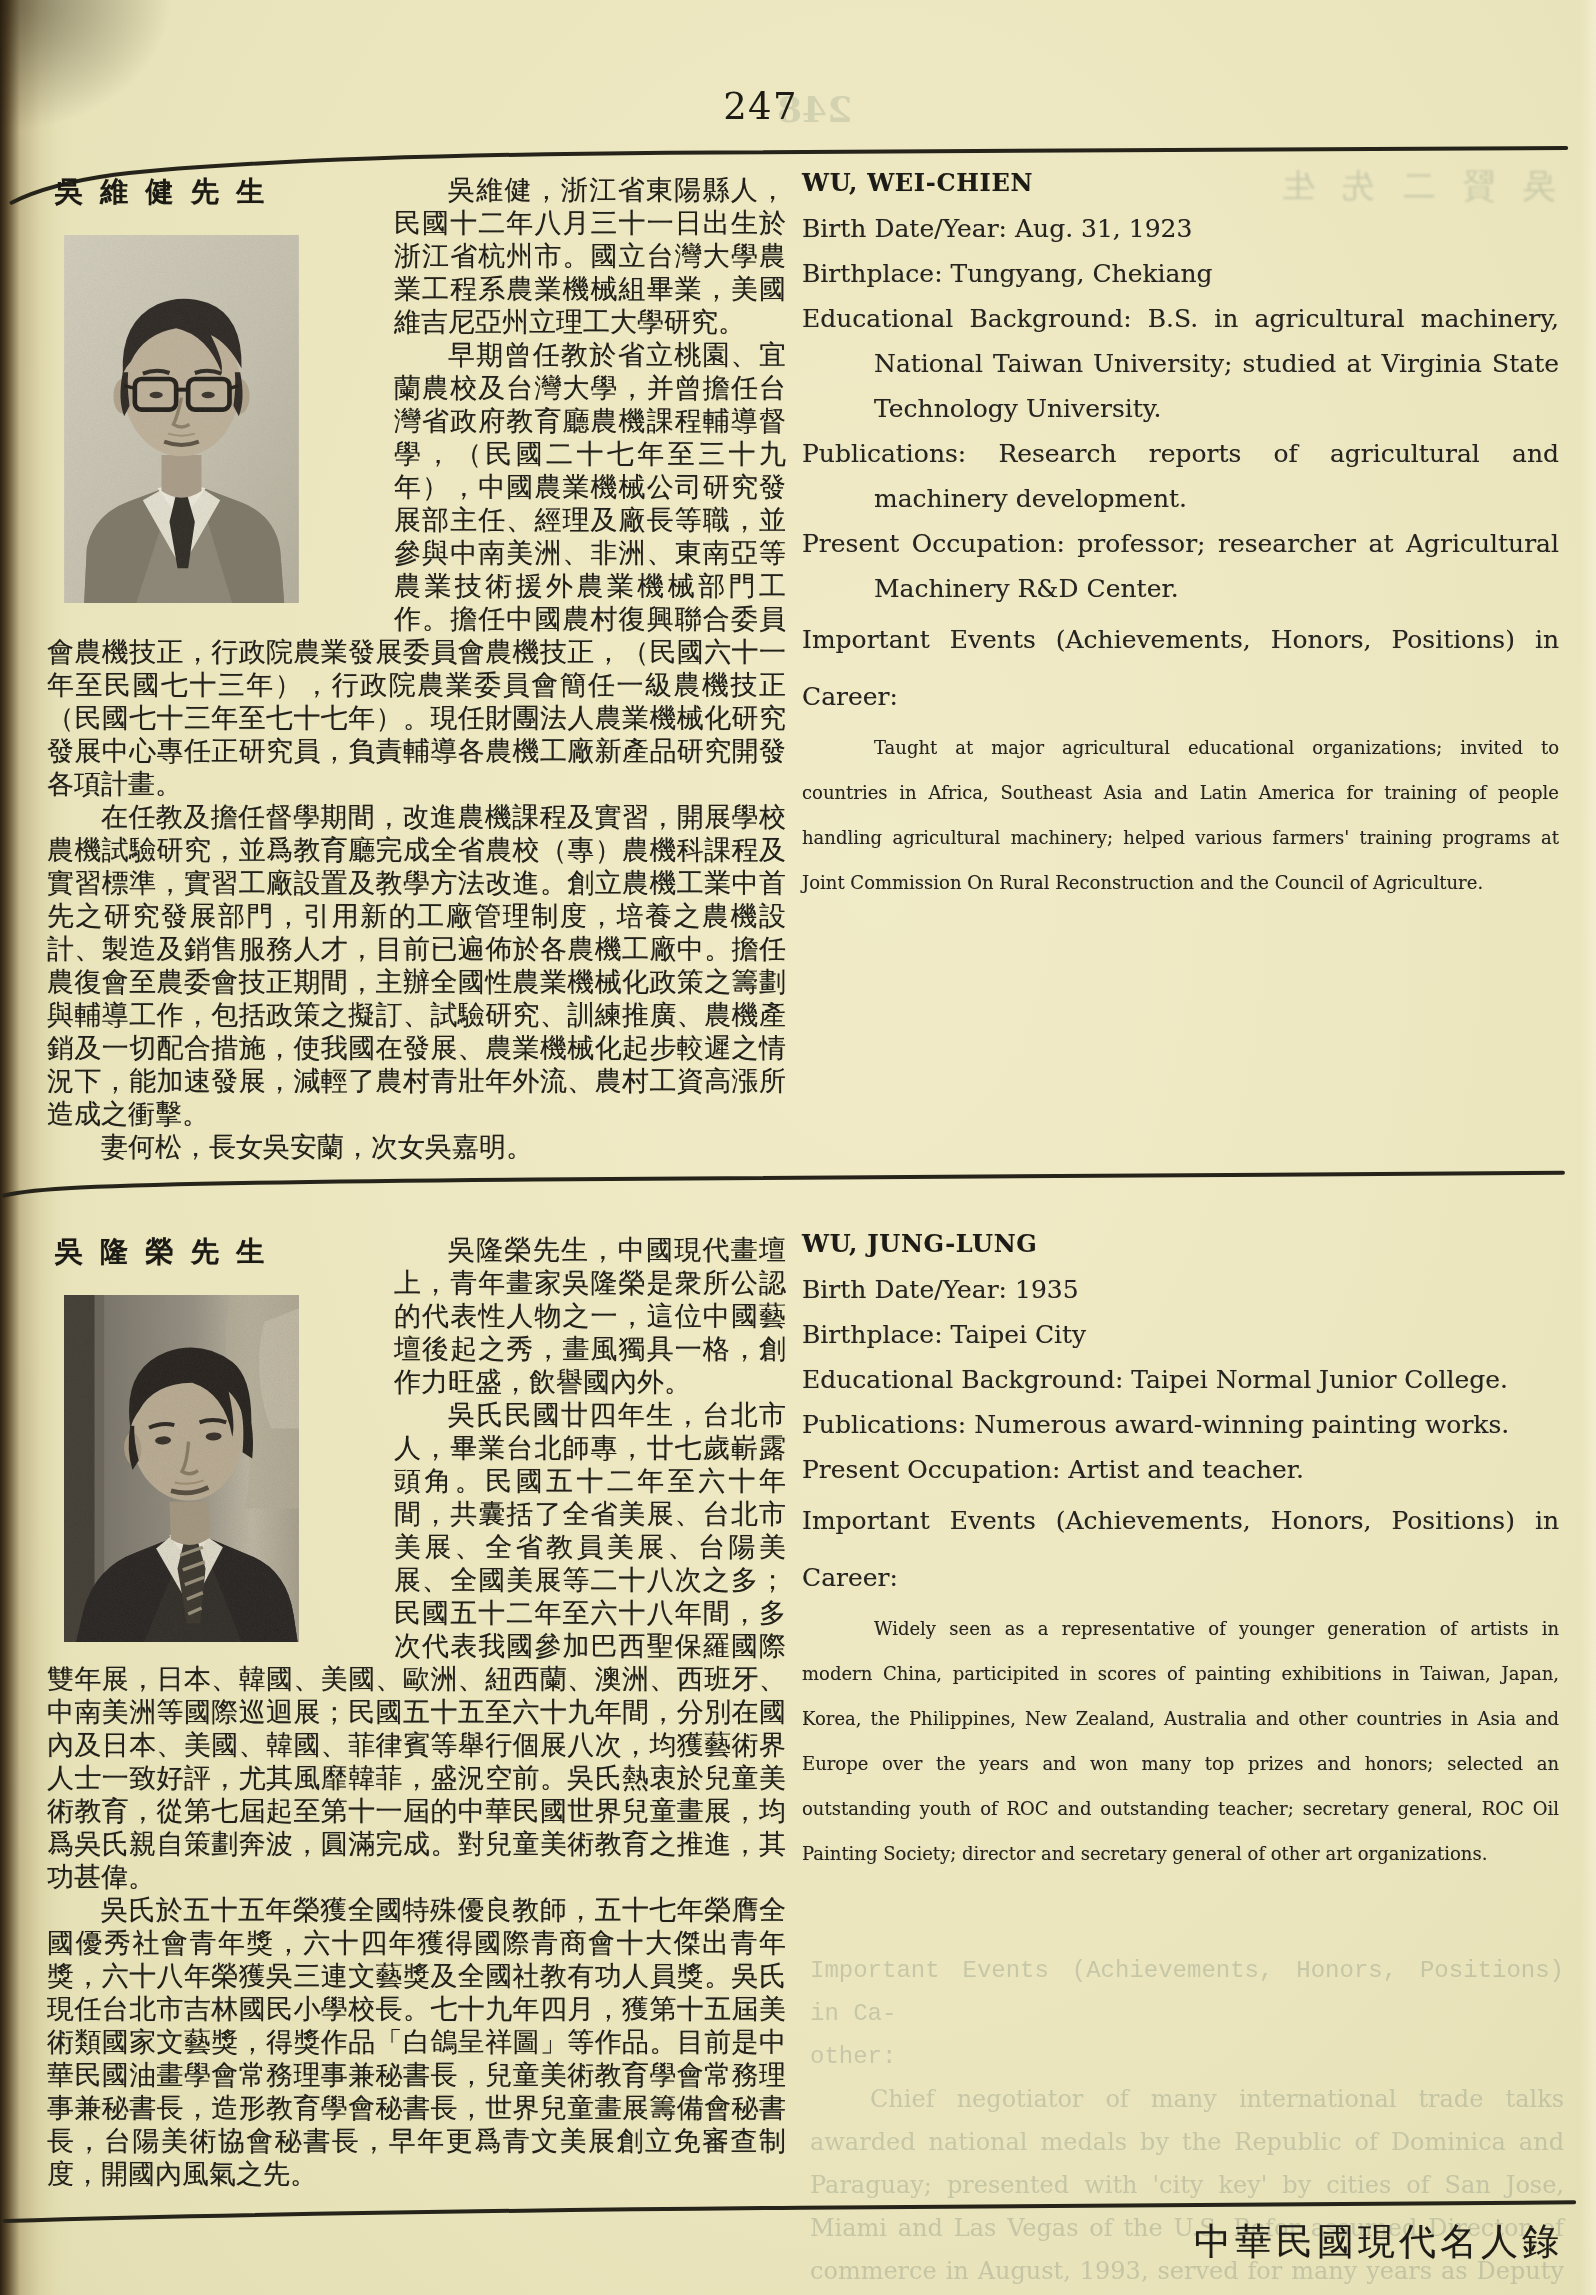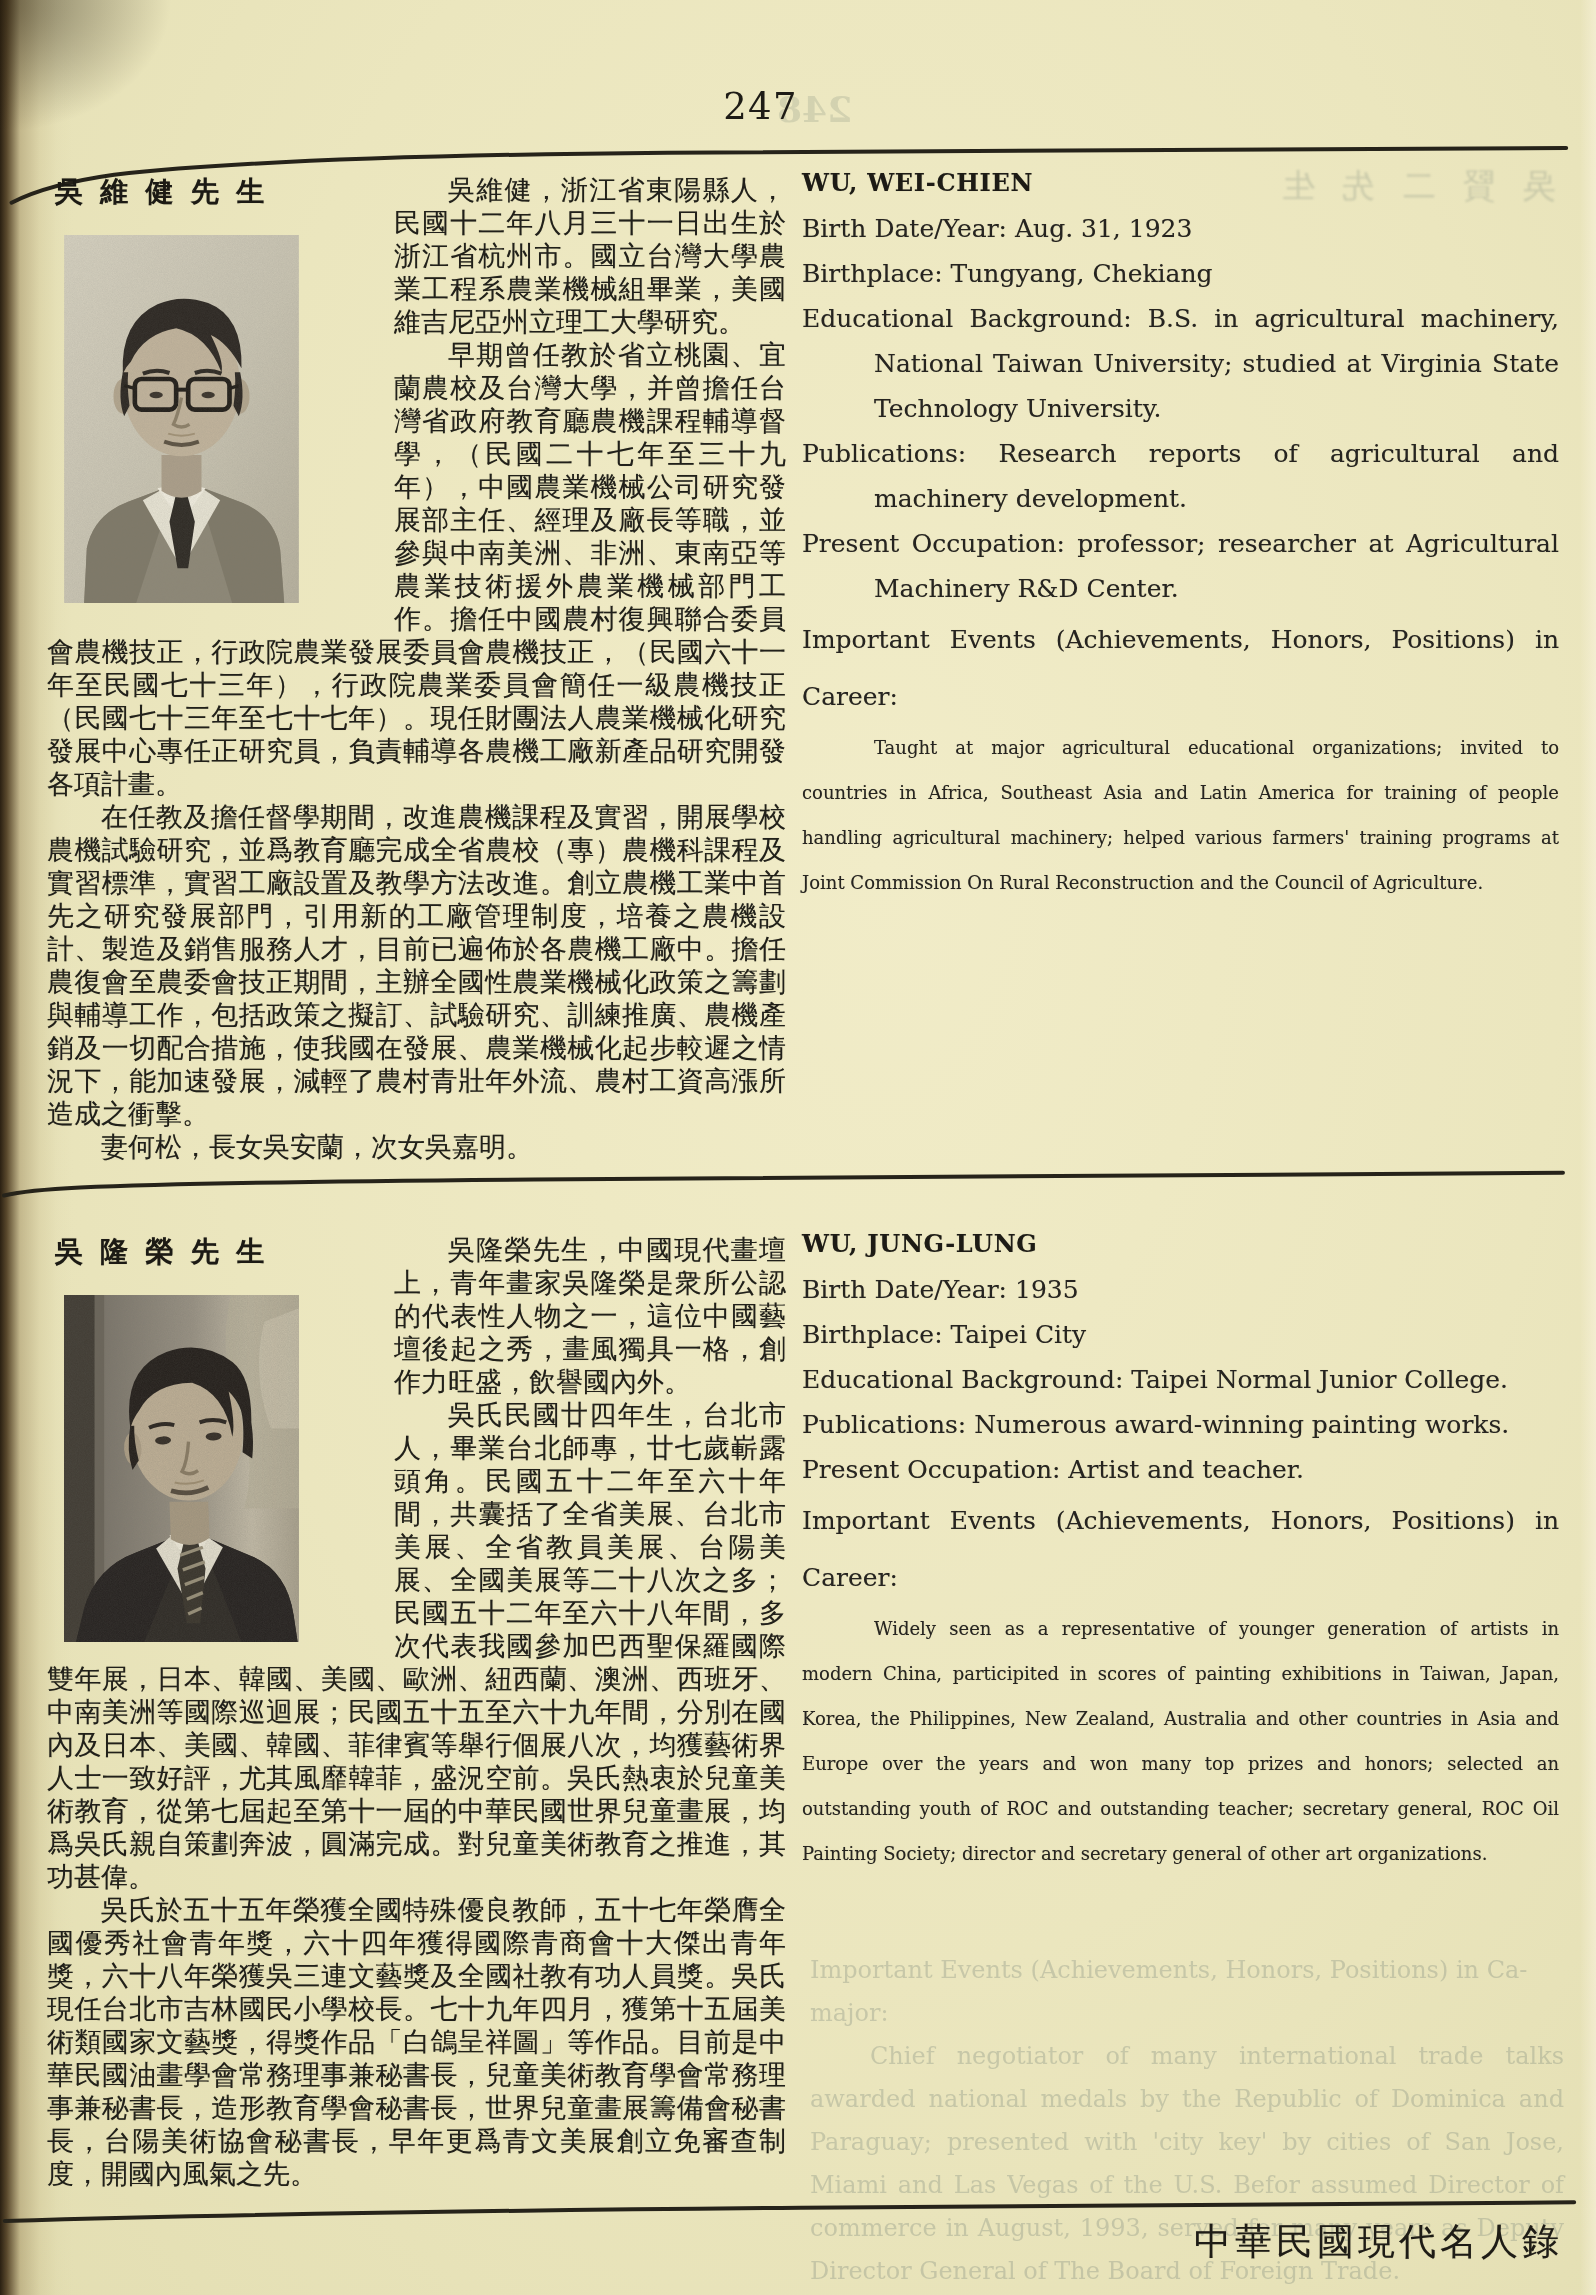--- a/index.html
+++ b/index.html
@@ -85,21 +85,21 @@
     font-size:18px; line-height:45px; margin:0;
     text-indent:72px; color:#262420;
     text-shadow:0 0 0.7px rgba(20,20,10,0.3);
   }
 
   
   .ghost-block {
     position:absolute; left:810px; top:1949px; width:754px;
     color:rgba(116,130,120,0.30); filter:blur(0.7px); text-align:justify;
   }
-  .ghost-block .g-line { font-size:24px; line-height:43px; margin:0; }
+  .ghost-block .g-line { font-size:24px; line-height:43px; margin:0;font-family:Liberation Mono, monospace; }
   .ghost-block .g-para { font-size:24px; line-height:43px; margin:0; text-indent:60px; }
 
   .footer-label {
     position:absolute; left:1194px; top:2217px; width:307px;
     font-size:37px; letter-spacing:4px; text-align:right; color:#1e1c16;
     text-shadow:0 0 0.7px rgba(0,0,0,0.35); white-space:nowrap;
   }
   .clear { clear:both; }
 </style>
 </head>
@@ -272,21 +272,21 @@
     <p class="field">Birthplace: Taipei City</p>
     <p class="field">Educational Background: Taipei Normal Junior College.</p>
     <p class="field">Publications: Numerous award-winning painting works.</p>
     <p class="field">Present Occupation: Artist and teacher.</p>
     <p class="field-heading">Important Events (Achievements, Honors, Positions) in Career:</p>
     <p class="career">Widely seen as a representative of younger generation of artists in modern China, participited in scores of painting exhibitions in Taiwan, Japan, Korea, the Philippines, New Zealand, Australia and other countries in Asia and Europe over the years and won many top prizes and honors; selected an outstanding youth of ROC and outstanding teacher; secretary general, ROC Oil Painting Society; director and secretary general of other art organizations.</p>
   </div>
 
   <div class="ghost-block">
     <p class="g-line">Important Events (Achievements, Honors, Positions) in Ca-</p>
-    <p class="g-line">major:</p>
+    <p class="g-line">other:</p>
     <p class="g-para">Chief negotiator of many international trade talks awarded national medals by the Republic of Dominica and Paraguay; presented with 'city key' by cities of San Jose, Miami and Las Vegas of the U.S. Befor assumed Director of commerce in August, 1993, served for many years as Deputy Director General of The Board of Foreign Trade.</p>
   </div>
 
   <svg class="rule" style="top:2189px;" width="1597" height="40" viewBox="0 0 2393 60">
     <path d="M 6 48 Q 500 34 1200 28 L 2360 20" fill="none" stroke="#26231a" stroke-width="6" stroke-linecap="round"></path>
   </svg>
   <div class="footer-label">中華民國現代名人錄</div>
 
 </div>
 

